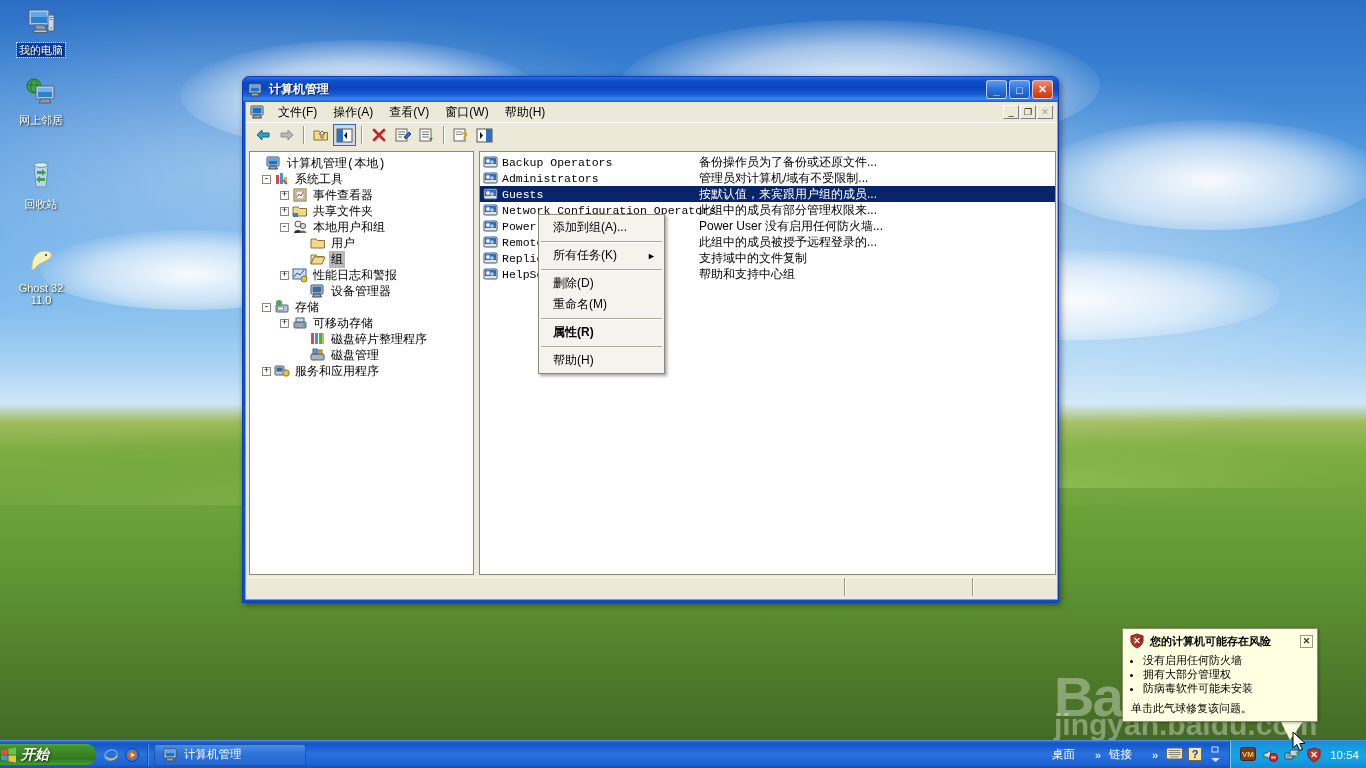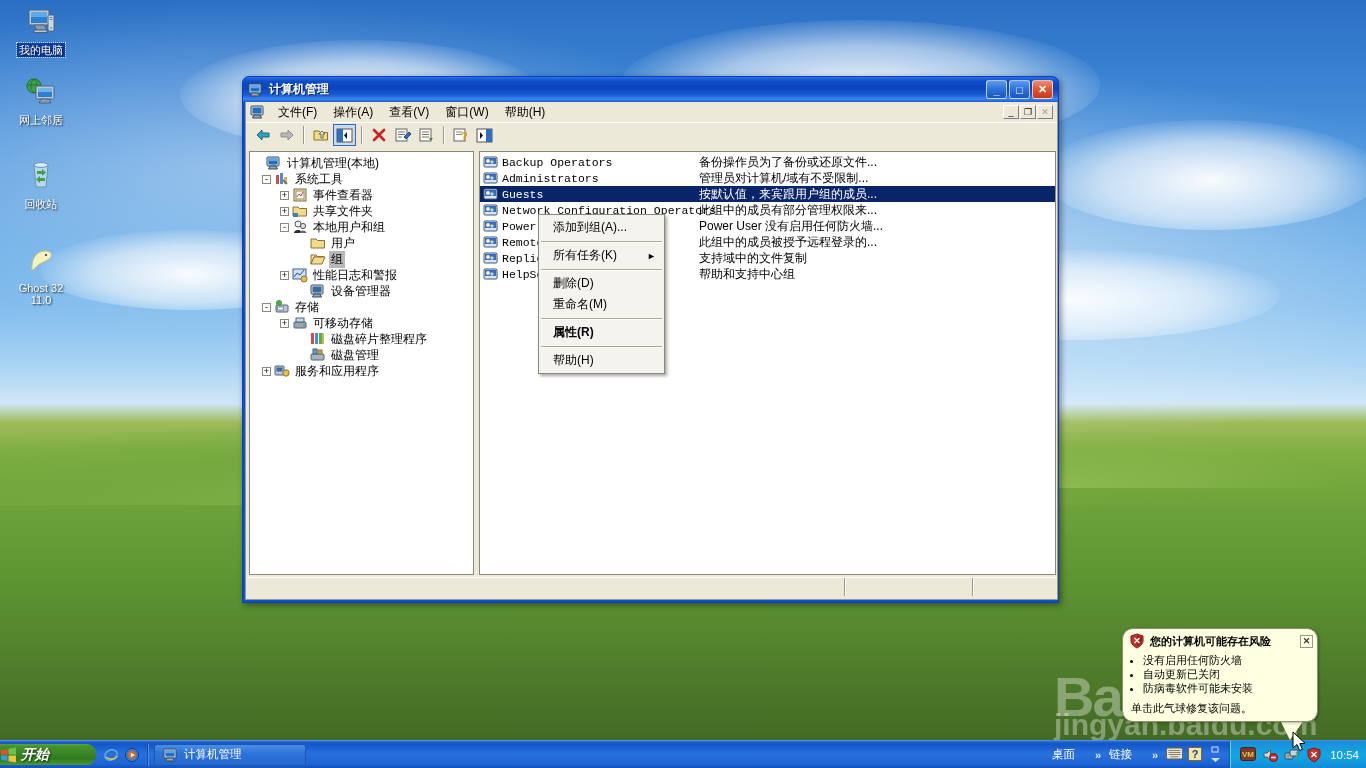--- a/index.html
+++ b/index.html
@@ -100,21 +100,21 @@
   .tool.pressed { border:1px solid #316ac5; background:#cfd9ea; }
   .sep { width:1px; height:18px; background:#9a9a8a; margin:0 4px; box-shadow:1px 0 0 #fff; }
 
   
   #panes {
     position:absolute; left:2px; top:48px; width:809px; height:425px;
     background:#ece9d8; display:flex;
   }
   #treepane {
     width:225px; background:#fff; border:1px solid #8a897c; margin:1px 0 0 1px;
-    overflow:hidden; position:relative;
+    overflow:hidden; position:relative;font-family:Liberation Mono, monospace;
   }
   #splitter { width:5px; background:#ece9d8; }
   #listpane {
     flex:1; background:#fff; border:1px solid #8a897c; margin:1px 1px 0 0;
     overflow:hidden; position:relative;
   }
 
   
   .tnode { position:relative; height:16px; font-size:12px; color:#000; white-space:nowrap; display:flex; align-items:center; }
   .tnode .exp {
@@ -151,21 +151,21 @@
     font-size:12px; padding:2px 0; z-index:60;
   }
   #ctxmenu .ci { height:21px; display:flex; align-items:center; padding-left:14px; position:relative; white-space:nowrap; }
   #ctxmenu .ci.bold { font-weight:bold; }
   #ctxmenu .arrow { position:absolute; right:8px; font-size:9px; }
   #ctxmenu .cdiv { height:1px; background:#aaa99a; margin:3px 2px; box-shadow:0 1px 0 #fff; }
 
   
   #balloon {
     position:absolute; left:1122px; top:628px; width:196px; height:94px;
-    background:#ffffe1; border:1px solid #8f8f70; border-radius:11px;
+    background:#ffffe1; border:1px solid #8f8f70; border-radius:0;
     font-size:11px; color:#000; z-index:70;
     box-shadow:1px 1px 3px rgba(0,0,0,0.3);
   }
   #balloon .bhead { display:flex; align-items:center; padding:4px 4px 2px 6px; font-weight:bold; font-size:11px; }
   #balloon .bclose {
     margin-left:auto; width:13px; height:13px; border:1px solid #9a9a8a; background:#ffffe1;
     font-size:9px; line-height:11px; text-align:center; color:#333;
   }
   #balloon ul { margin:2px 0 0 0; padding-left:20px; }
   #balloon li { line-height:14px; }
@@ -726,21 +726,21 @@
         <path d="M8 1 L14 3 V8 C14 12 8 15 8 15 C8 15 2 12 2 8 V3 Z" fill="#c8302a" stroke="#7a1a16"></path>
         <path d="M8 2.4 L12.7 4 V8 C12.7 11 8 13.4 8 13.4 Z" fill="#9a201c"></path>
         <path d="M5.5 5 L10.5 10 M10.5 5 L5.5 10" stroke="#fff" stroke-width="1.4"></path>
       </svg>
     </span>
     <span>您的计算机可能存在风险</span>
     <span class="bclose">✕</span>
   </div>
   <ul>
     <li>没有启用任何防火墙</li>
-    <li>自动更新已关闭</li>
+    <li>拥有大部分管理权</li>
     <li>防病毒软件可能未安装</li>
   </ul>
   <div class="bfoot">单击此气球修复该问题。</div>
 </div>
 
 <svg style="position:absolute;left:1292px;top:731px;z-index:90;" width="16" height="24" viewBox="0 0 16 24">
   <path d="M1 1 L1 17 L5 13.5 L7.6 19.5 L10.4 18.3 L7.8 12.6 L13 12.3 Z" fill="#fff" stroke="#000" stroke-width="1"></path>
 </svg>
 
 <div id="taskbar">

